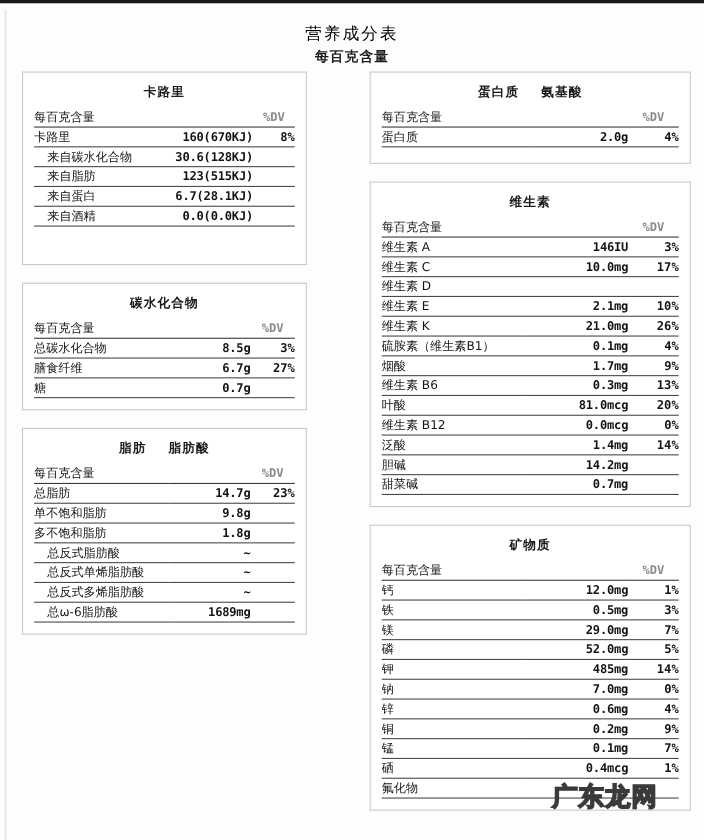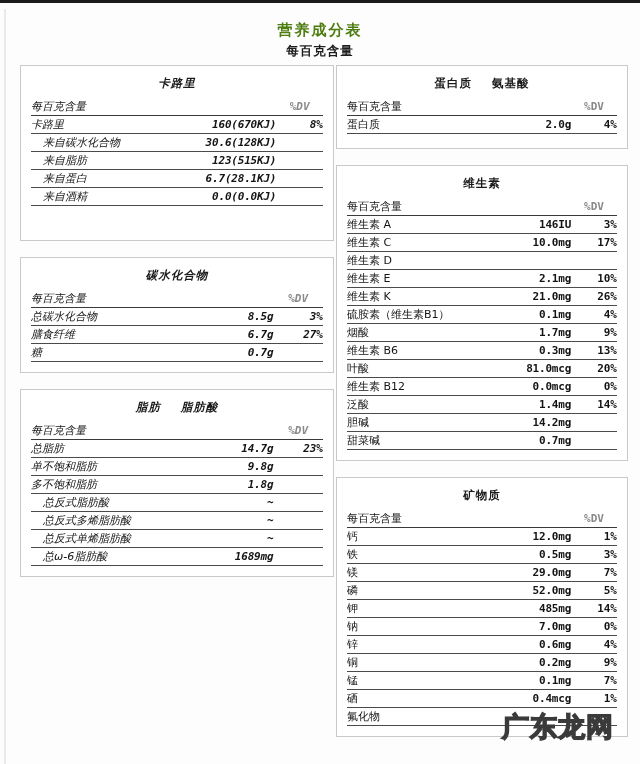--- a/index.html
+++ b/index.html
@@ -33,38 +33,37 @@
     background: #e9e9e9;
   }
   .title-wrap {
     position: absolute;
     left: 0; top: 18px;
     width: 640px;
     text-align: center;
   }
   .main-title {
     font-size: 15px;
-    font-weight: bold;
-    color: #4d7c0f;
+    font-weight: normal;
+    color: #000000;
     letter-spacing: 2px;
   }
   .sub-title {
     font-size: 12.5px;
     font-weight: bold;
     color: #1d1d1d;
     letter-spacing: 1px;
     margin-top: 3px;
   }
 
   .col-left {
     position: absolute;
     left: 20px;
     top: 62px;
-    width: 314px;
-    font-style: italic;
+    width: 259px;
   }
   .col-right {
     position: absolute;
     left: 336px;
     top: 62px;
     width: 292px;
   }
 
   .panel {
     border: 1px solid #c9c9c9;
@@ -171,21 +170,21 @@
     font-family: "DejaVu Sans", sans-serif;
     font-weight: normal;
     font-size: 11px;
     padding-right: 34px;
   }
 
   .watermark {
     position: absolute;
     left: 502px;
     top: 706px;
-    font-size: 27px;
+    font-size: 23px;
     font-weight: bold;
     letter-spacing: 1px;
     color: #ffffff;
     -webkit-text-stroke: 1.4px #3a3a3a;
     text-shadow: 0 0 1px #555;
     pointer-events: none;
     white-space: nowrap;
   }
 </style>
 </head>
@@ -299,26 +298,26 @@
               <td class="c-name">多不饱和脂肪</td>
               <td class="c-val">1.8g</td>
               <td class="c-dv"></td>
             </tr>
             <tr class="row">
               <td class="c-name indent">总反式脂肪酸</td>
               <td class="c-val tilde">~</td>
               <td class="c-dv"></td>
             </tr>
             <tr class="row">
+              <td class="c-name indent">总反式单烯脂肪酸</td>
+              <td class="c-val tilde">~</td>
+              <td class="c-dv"></td>
+            </tr>
+            <tr class="row">
               <td class="c-name indent">总反式多烯脂肪酸</td>
-              <td class="c-val tilde">~</td>
-              <td class="c-dv"></td>
-            </tr>
-            <tr class="row">
-              <td class="c-name indent">总反式单烯脂肪酸</td>
               <td class="c-val tilde">~</td>
               <td class="c-dv"></td>
             </tr>
             <tr class="row last-border">
               <td class="c-name indent">总ω-6脂肪酸</td>
               <td class="c-val">1689mg</td>
               <td class="c-dv"></td>
             </tr>
           </tbody>
       </table>

